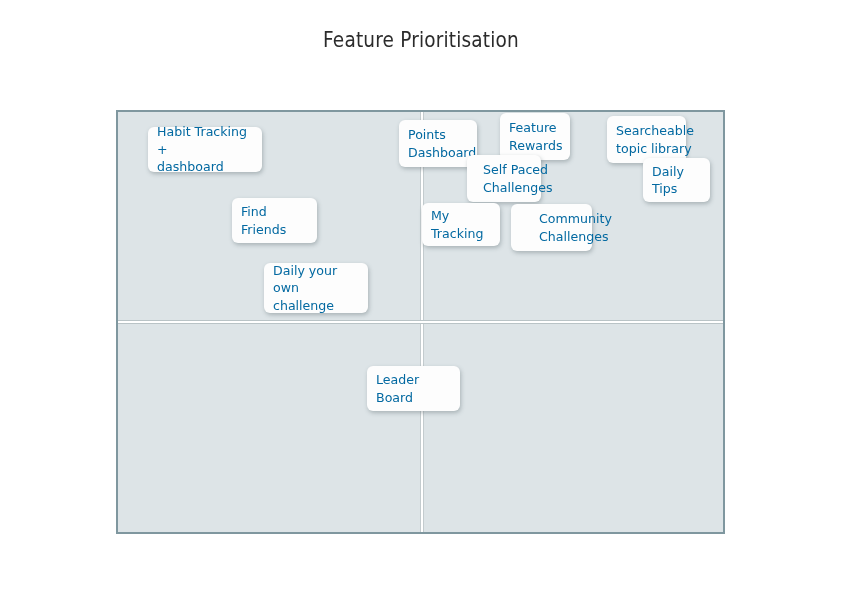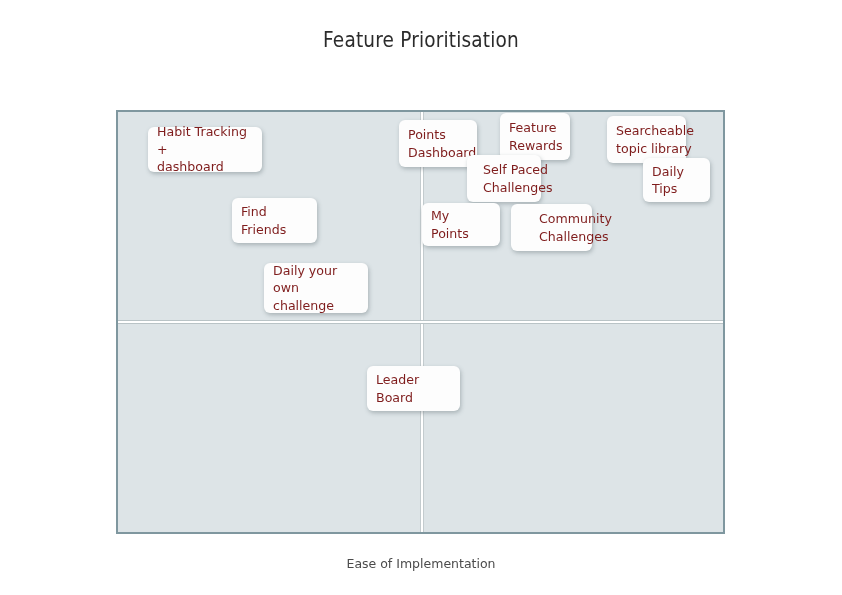--- a/index.html
+++ b/index.html
@@ -90,53 +90,52 @@
     position: absolute;
     background: #fdfdfd;
     border-radius: 6px;
     box-shadow: 1px 2px 4px rgba(90, 105, 110, 0.40);
     box-sizing: border-box;
     display: flex;
     align-items: center;
     padding: 6px 9px;
     font-size: 12.6px;
     line-height: 1.38;
-    color: #7f1d1d;
+    color: #0369a1;
     white-space: pre-line;
     cursor: default;
   }
 </style>
 </head>
 <body>
 
 <div id="board">
 
   <div class="chart-title">Feature Prioritisation</div>
 
   <div class="matrix">
     <div class="divider-v"></div>
     <div class="divider-h"></div>
   </div>
 
-  <div class="axis-x">Ease of Implementation</div>
 
   <div id="cards-layer">
       <div class="card" style="left: 148px; top: 127px; width: 114px; height: 45px;">Habit Tracking  +
 dashboard</div>
       <div class="card" style="left: 232px; top: 198px; width: 85px; height: 45px;">Find Friends</div>
       <div class="card" style="left: 264px; top: 263px; width: 104px; height: 50px;">Daily your own
 challenge</div>
       <div class="card" style="left: 399px; top: 120px; width: 78px; height: 47px;">Points
 Dashboard</div>
       <div class="card" style="left: 500px; top: 113px; width: 70px; height: 47px;">Feature
 Rewards</div>
       <div class="card" style="left: 467px; top: 155px; width: 74px; height: 47px; padding-left: 16px;">Self Paced
 Challenges</div>
       <div class="card" style="left: 607px; top: 116px; width: 79px; height: 47px;">Searcheable
 topic library</div>
       <div class="card" style="left: 643px; top: 158px; width: 67px; height: 44px;">Daily Tips</div>
-      <div class="card" style="left: 422px; top: 203px; width: 78px; height: 43px;">My Points</div>
+      <div class="card" style="left: 422px; top: 203px; width: 78px; height: 43px;">My Tracking</div>
       <div class="card" style="left: 511px; top: 204px; width: 81px; height: 47px; padding-left: 28px;">Community
 Challenges</div>
       <div class="card" style="left: 367px; top: 366px; width: 93px; height: 45px;">Leader Board</div>
     </div>
 
 </div>
 
 </body></html>

